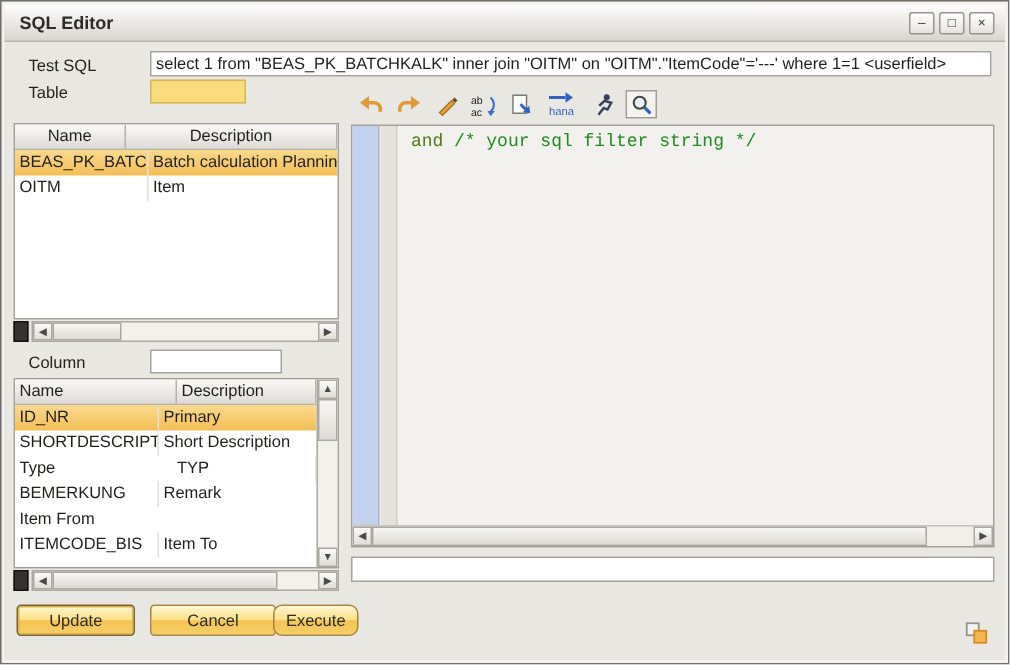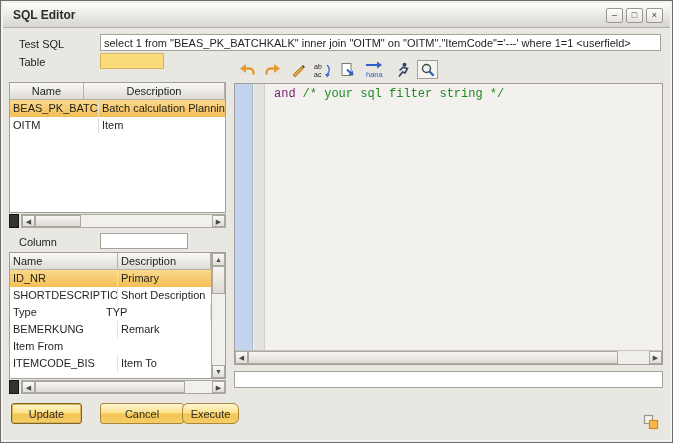--- a/index.html
+++ b/index.html
@@ -50,21 +50,21 @@
   #grid1 .hc { text-align:center; }
   #grid1 .hc.name { width:89px; }
   #grid1 .hc.desc { width:170px; }
   #grid2 .hc { padding-left:3px; }
   #grid2 .hc.name { width:108px; }
   #grid2 .hc.desc { flex:1; }
 
   .grid-row { display:flex; height:17px; line-height:16px; white-space:nowrap; cursor:default; }
   .grid-row .cell { overflow:hidden; padding-left:3px; }
   #grid1 .cell.c-name { width:89px; border-right:1px solid #E3E1DB; }
-  #grid2 .cell.c-name { width:108px; border-right:1px solid #E3E1DB; }
+  #grid2 .cell.c-name { width:96px; border-right:1px solid #E3E1DB; }
   .cell.c-desc { flex:1; }
   .grid-row.selected { background:linear-gradient(#FAD98E,#F3BE55); }
 
   .hscroll { position:absolute; height:14px; display:flex; background:#F2F0EB; border:1px solid #ABA8A2; }
   #hscroll1 { left:20px; top:213px; width:205px; }
   #hscroll2 { left:20px; top:379px; width:205px; }
   .sb-btn { flex:0 0 13px; background:linear-gradient(#FBFAF8,#E0DDD7); border:1px solid #ABA8A2;
     font-size:7px; line-height:11px; text-align:center; color:#4A4A46; cursor:pointer; }
   .sb-thumb { flex:0 0 auto; background:linear-gradient(#F8F6F2,#DEDBD5); border:1px solid #ABA8A2; cursor:grab; }
   #hscroll1 .sb-thumb { width:46px; }
@@ -83,30 +83,30 @@
   .toolbar { position:absolute; left:236px; top:58px; height:21px; display:flex; align-items:center; gap:4px; }
   .tool { width:21px; height:19px; display:flex; align-items:center; justify-content:center; cursor:pointer; }
   .tool.active { border:1px solid #A19E98; background:#F5F3EF; }
 
   #editor { position:absolute; left:233px; top:82px; width:429px; height:282px;
     border:1px solid #A29F99; background:#F2F1EE; }
   .gutter { position:absolute; left:0; top:0; bottom:14px; width:18px; background:#C3D2EF; border-right:1px solid #A8B6D2; }
   .foldmargin { position:absolute; left:19px; top:0; bottom:14px; width:11px; background:#E4E2DD; border-right:1px solid #D2D0CA; }
   .code { position:absolute; left:31px; right:0; top:0; bottom:14px;
     font:12px "Liberation Mono", monospace; padding:3px 2px 0 8px; white-space:pre; cursor:text; }
-  .kw { color:#701a75; margin-right:7px; }
+  .kw { color:#4d7c0f; margin-right:7px; }
   .cm { color:#1F8A1F; }
   #edit-hscroll { position:absolute; left:0; right:0; bottom:0; height:14px; display:flex;
     background:#F0EEE9; border-top:1px solid #C6C3BD; }
   #edit-hscroll .sb-thumb { width:370px; }
 
   .btn { position:absolute; top:402px; height:21px; border:1px solid #A8863B; border-radius:3px;
     background:linear-gradient(#FFF7D6,#FBE084 48%,#F4C453 52%,#F6CE67);
     font:11px "Liberation Sans", sans-serif; color:#2B2B26; text-align:center; cursor:pointer; }
-  #btn-update  { left:10px;  width:71px; border-color:#7E6426; box-shadow: inset 0 0 0 1px #D9B254; }
+  #btn-update  { left:10px;  width:79px; border-color:#7E6426; box-shadow: inset 0 0 0 1px #D9B254; }
   #btn-cancel  { left:99px;  width:84px; }
   #btn-execute { left:181px; width:57px;border-radius:6px; }
 
   #grip { position:absolute; right:13px; bottom:12px; width:16px; height:16px; cursor:nwse-resize; }
 </style>
 </head>
 <body>
 
 <div class="window">
 

